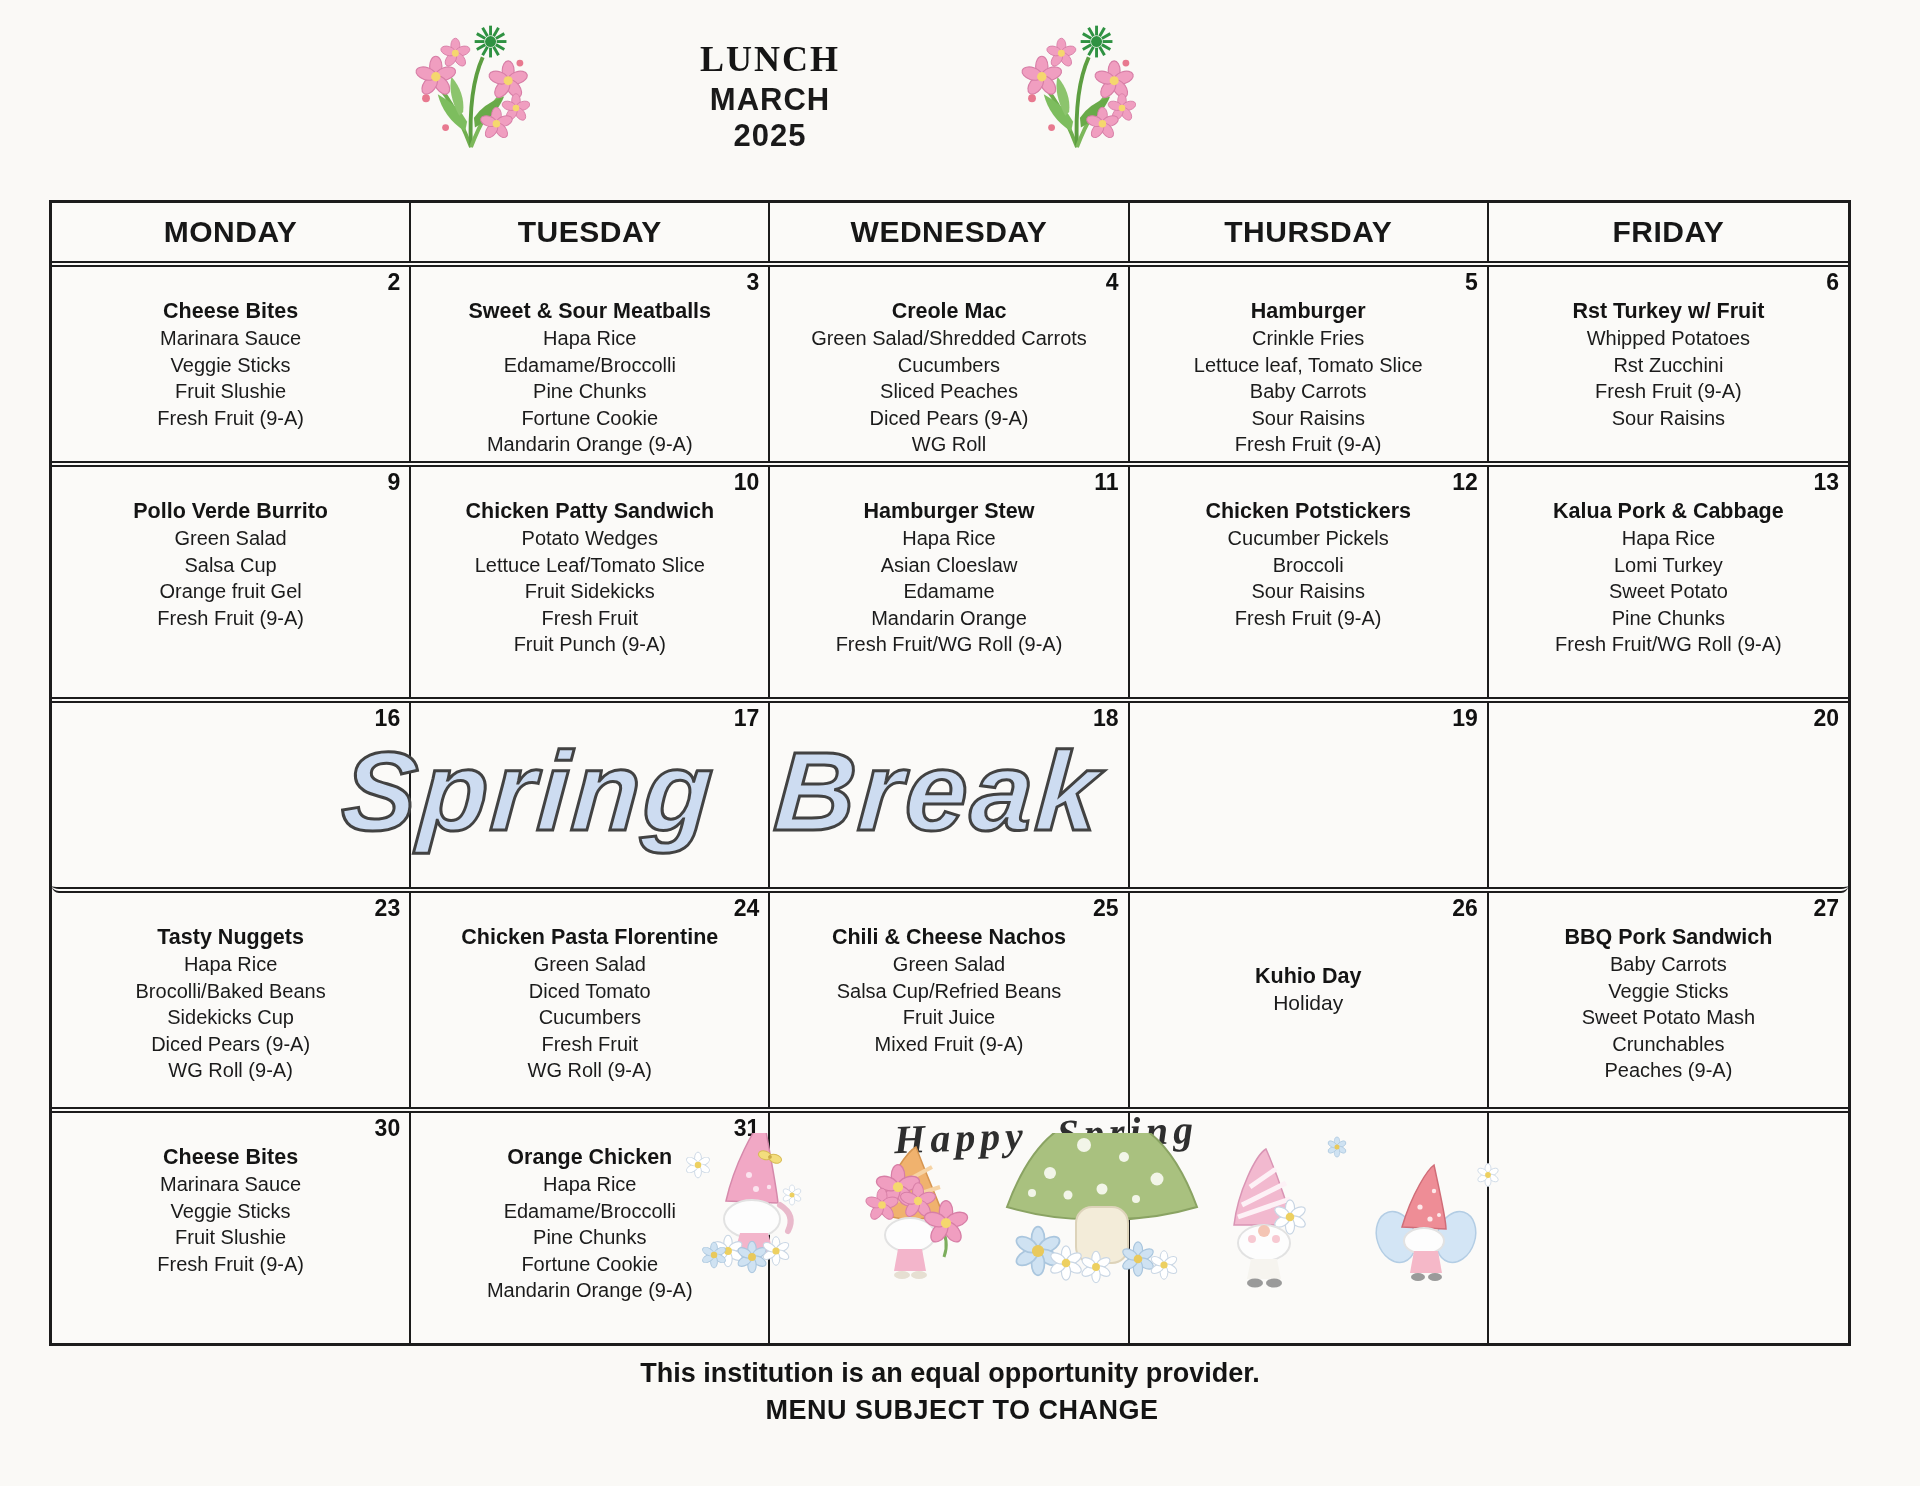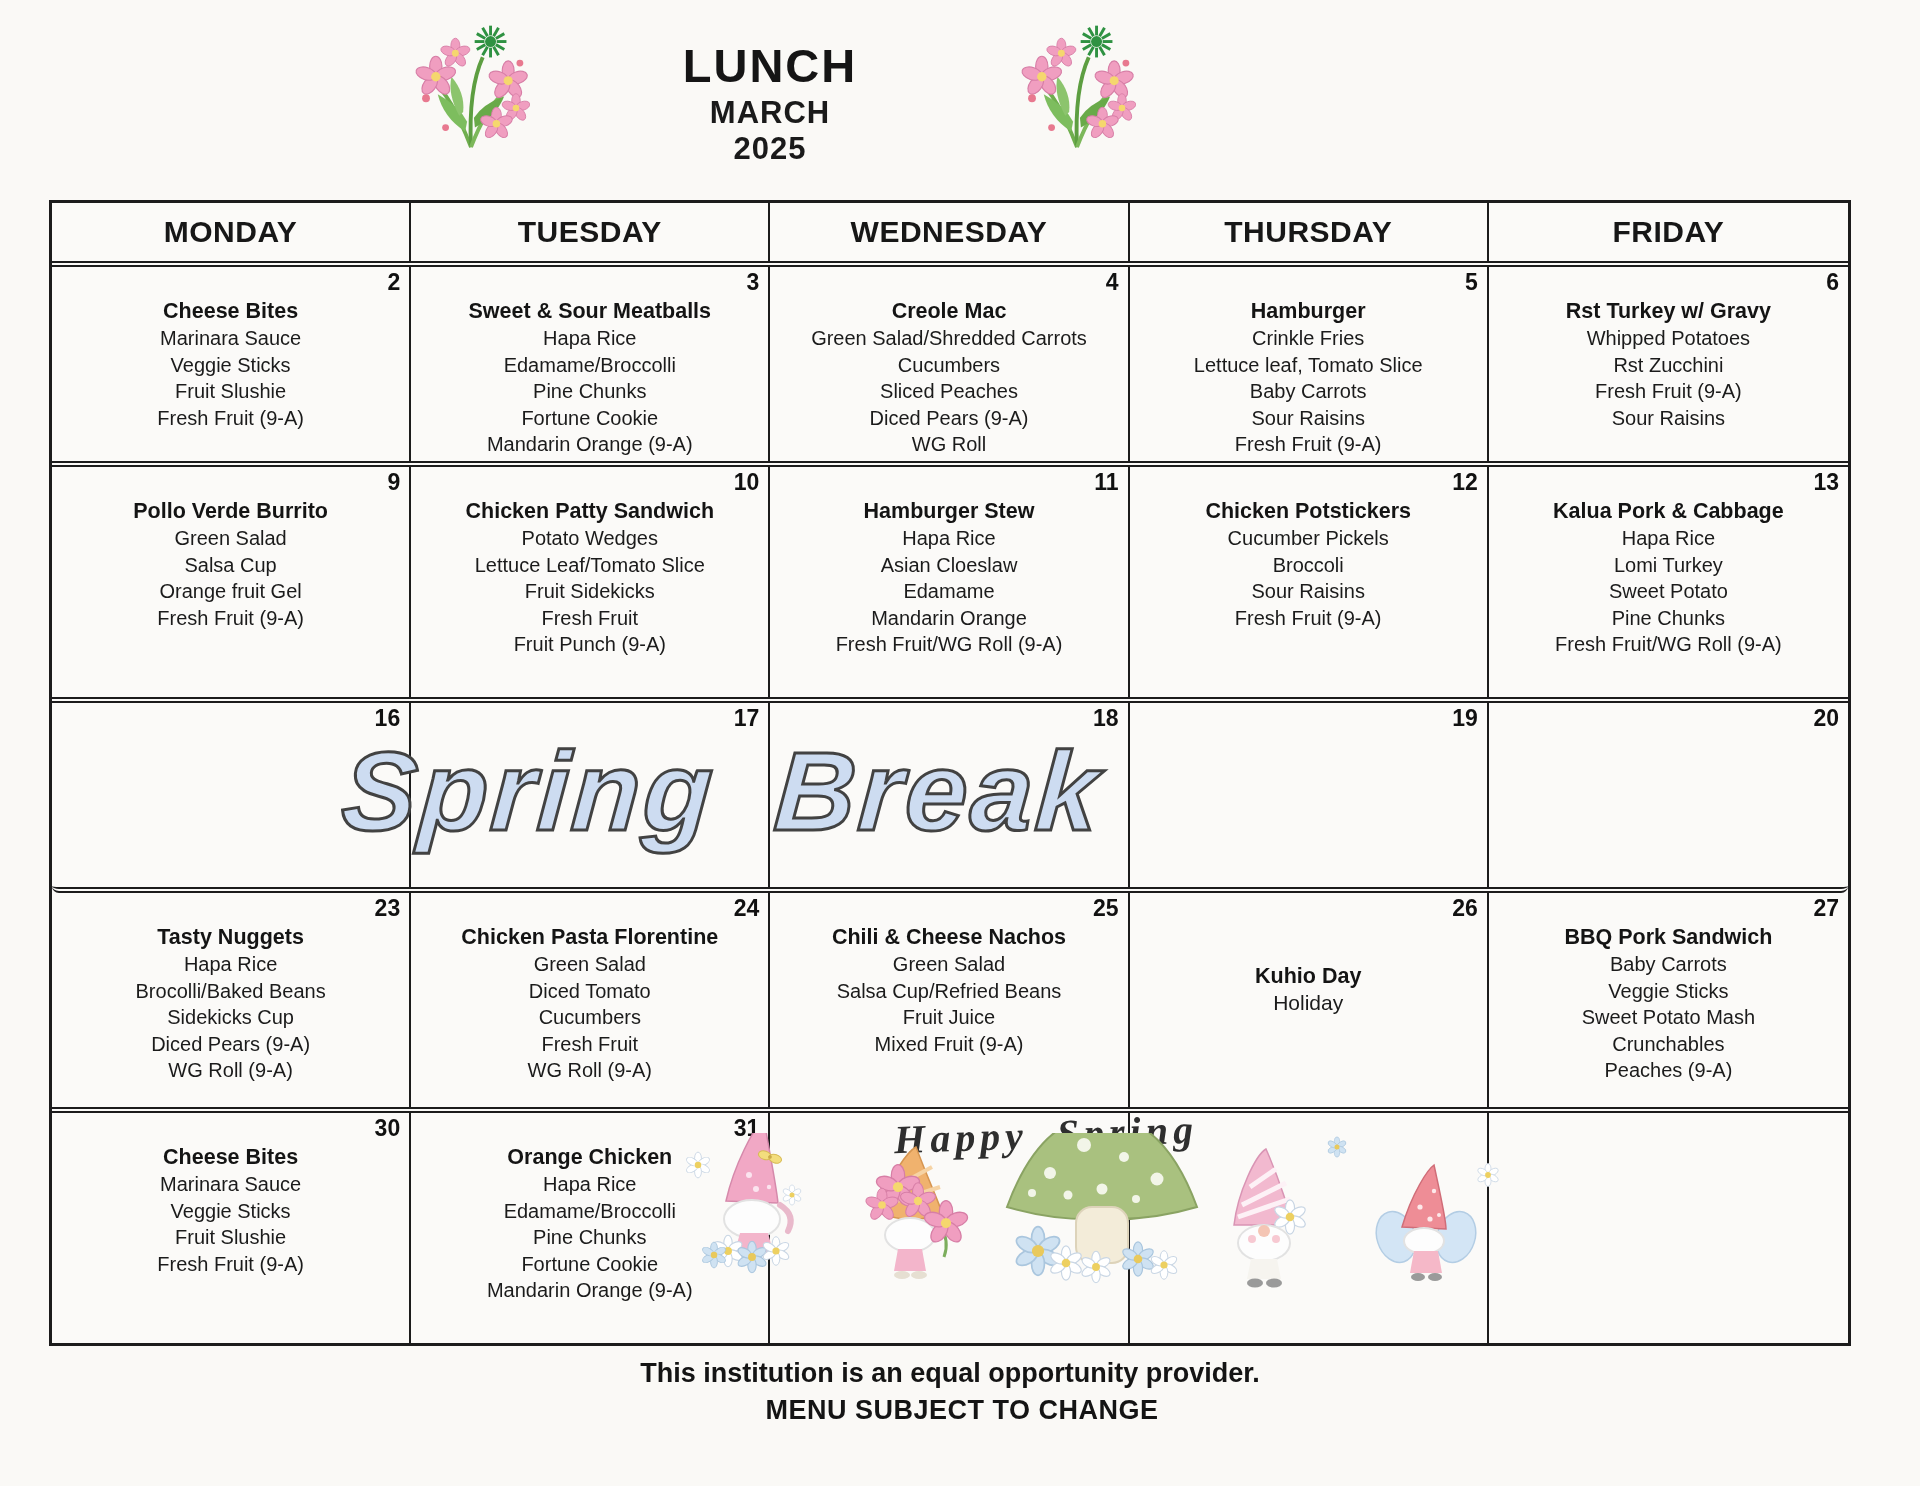--- a/index.html
+++ b/index.html
@@ -3,21 +3,21 @@
 <meta charset="utf-8">
 <style>
   html,body{margin:0;padding:0;background:#e8e8e8;}
   .page{
     position:relative;width:1920px;height:1486px;margin:0 auto;
     background:#faf9f6;overflow:hidden;
     font-family:"Liberation Sans", sans-serif;color:#1a1a1a;
   }
   
   .title-block{position:absolute;left:560px;top:38px;width:420px;text-align:center;}
-  .title-lunch{font-family:Liberation Sans, sans-serif;font-weight:bold;font-size:47px;letter-spacing:2px;color:#151515;}
+  .title-lunch{font-family:Liberation Serif, serif;font-weight:bold;font-size:36px;letter-spacing:2px;color:#151515;}
   .title-month{font-size:31px;font-weight:bold;margin-top:2px;letter-spacing:1px;}
   .title-year{font-size:31px;font-weight:bold;letter-spacing:1px;}
   .bouquet{position:absolute;width:118px;height:132px;}
   .bouquet.left{left:412px;top:22px;}
   .bouquet.right{left:1018px;top:22px;}
   
   .cal{
     position:absolute;left:49px;top:200px;width:1796px;
     border:3px solid #1c1c1c;background:#fbfaf8;box-sizing:content-box;
   }
@@ -192,21 +192,21 @@
             <div class="date">5</div>
             <div class="entree">Hamburger</div>
             <div class="item">Crinkle Fries</div>
             <div class="item">Lettuce leaf, Tomato Slice</div>
             <div class="item">Baby Carrots</div>
             <div class="item">Sour Raisins</div>
             <div class="item">Fresh Fruit (9-A)</div>
           </div>
           <div class="cell">
             <div class="date">6</div>
-            <div class="entree">Rst Turkey w/ Gravy</div>
+            <div class="entree">Rst Turkey w/ Fruit</div>
             <div class="item">Whipped Potatoes</div>
             <div class="item">Rst Zucchini</div>
             <div class="item">Fresh Fruit (9-A)</div>
             <div class="item">Sour Raisins</div>
           </div>
         </div>
         <div class="week-row">
           <div class="cell">
             <div class="date">9</div>
             <div class="entree">Pollo Verde Burrito</div>

